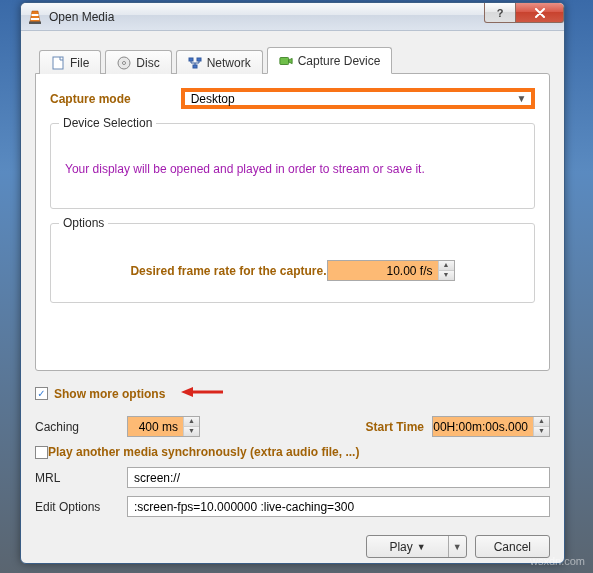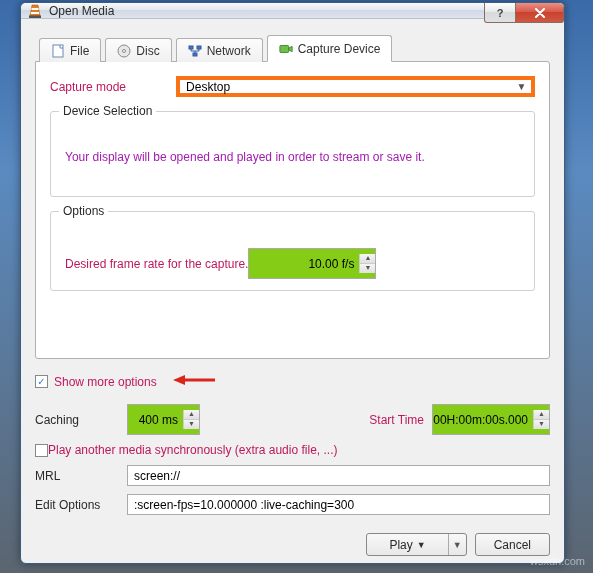--- a/index.html
+++ b/index.html
@@ -31,21 +31,21 @@
       left: 20px;
       width: 545px;
       height: 562px;
       background: #f0f0f0;
       border: 1px solid #3a5d85;
       border-radius: 6px;
       box-shadow: 0 0 8px rgba(0,0,0,0.4);
       overflow: hidden;
     }
     .titlebar {
-      height: 16px;
+      height: 28px;
       background: linear-gradient(180deg, #f8f9fa 0%, #e3e8ef 45%, #d0d8e4 46%, #dde4ee 100%);
       border-bottom: 1px solid #b8c2d0;
       display: flex;
       align-items: center;
       padding-left: 6px;
       position: relative;
     }
     .vlc-icon {
       width: 16px;
       height: 16px;
@@ -137,21 +137,22 @@
       background: #fff;
       padding: 14px 14px 24px 14px;
       height: 298px;
     }
     .row {
       display: flex;
       align-items: center;
       margin-bottom: 14px;
     }
     .label {
-      color: #be185d;
+      color: #a16207;
+      font-weight: bold;
     }
     .dropdown {
       flex: 1;
       margin-left: 50px;
       height: 21px;
       border: 4px solid #f97316;
       background: #fff;
       display: flex;
       align-items: center;
       justify-content: space-between;
@@ -184,29 +185,29 @@
       padding: 24px 0 18px 0;
       font-size: 12px;
       color: #a21caf;
     }
     .options-box {
       height: 80px;
     }
     .framerate-row {
       display: flex;
       align-items: center;
-      justify-content: flex-start;
+      justify-content: center;
       padding-top: 22px;
     }
     .spinner {
       display: flex;
       align-items: center;
       border: 1px solid #aaa;
-      height: 31px;
-      background: #84cc16;
+      height: 21px;
+      background: #fdba74;
     }
     .spinner-val {
       width: 110px;
       text-align: right;
       padding-right: 5px;
       font-size: 12px;
     }
     .spinner-btns {
       display: flex;
       flex-direction: column;

